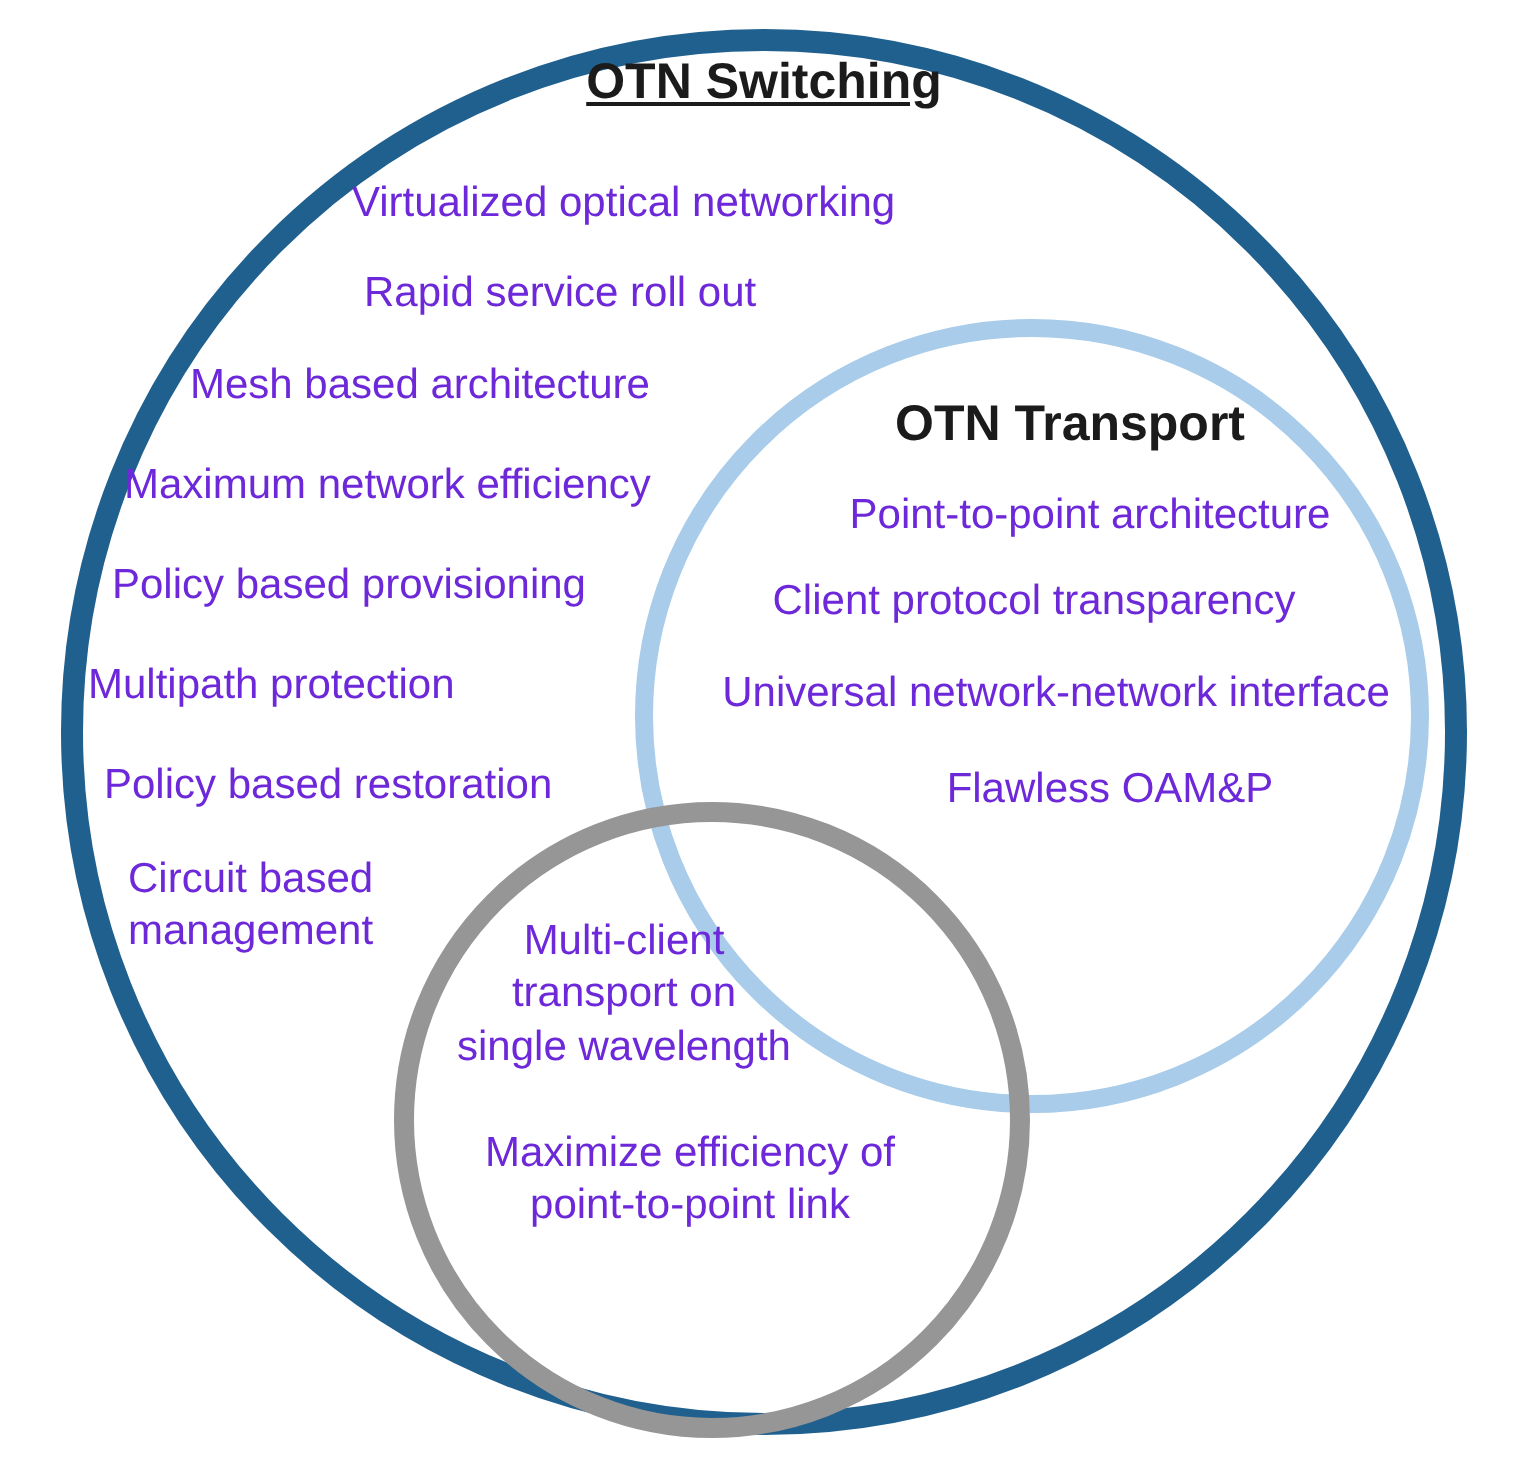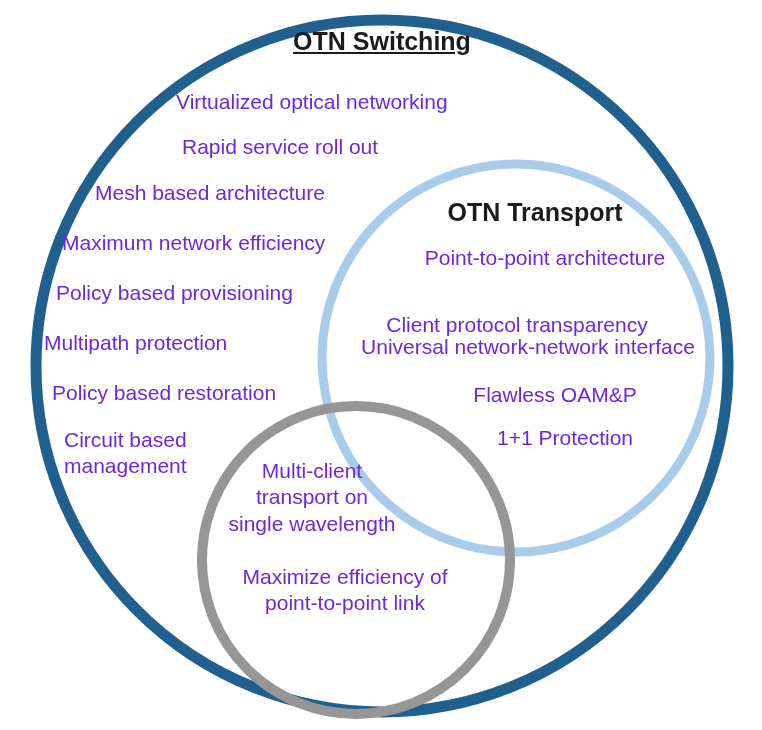--- a/index.html
+++ b/index.html
@@ -62,22 +62,21 @@
   <div class="label" style="left:95px; top:180px;">Mesh based architecture</div>
   <div class="label" style="left:56px; top:280px;">Policy based provisioning</div>
   <div class="label" style="left:62px; top:230px;">Maximum network efficiency</div>
   <div class="label" style="left:44px; top:330px;">Multipath protection</div>
   <div class="label" style="left:52px; top:380px;">Policy based restoration</div>
   <div class="label wrap" style="left:64px; top:427px; width:160px;">Circuit based management</div>
 
   <div class="circle-title" style="left:535px; top:198px;">OTN Transport</div>
 
   <div class="label centered" style="left:517px; top:245px;margin-left:28px;">Point-to-point architecture</div>
-  <div class="label centered" style="left:517px; top:288px;margin-top:24px;">Client protocol transparency</div>
+  <div class="label centered" style="left:517px; top:288px;">Client protocol transparency</div>
   <div class="label centered" style="left:528px; top:334px;">Universal network-network interface</div>
   <div class="label centered" style="left:555px; top:382px;">Flawless OAM&amp;P</div>
-  <div class="label centered" style="left:565px; top:425px;">1+1 Protection</div>
 
   <div class="label wrap centered" style="left:312px; top:458px; width:172px;">Multi-client transport on single wavelength</div>
   <div class="label wrap centered" style="left:345px; top:564px; width:222px;">Maximize efficiency of point-to-point link</div>
 
 
 </div>
 
 </body></html>

